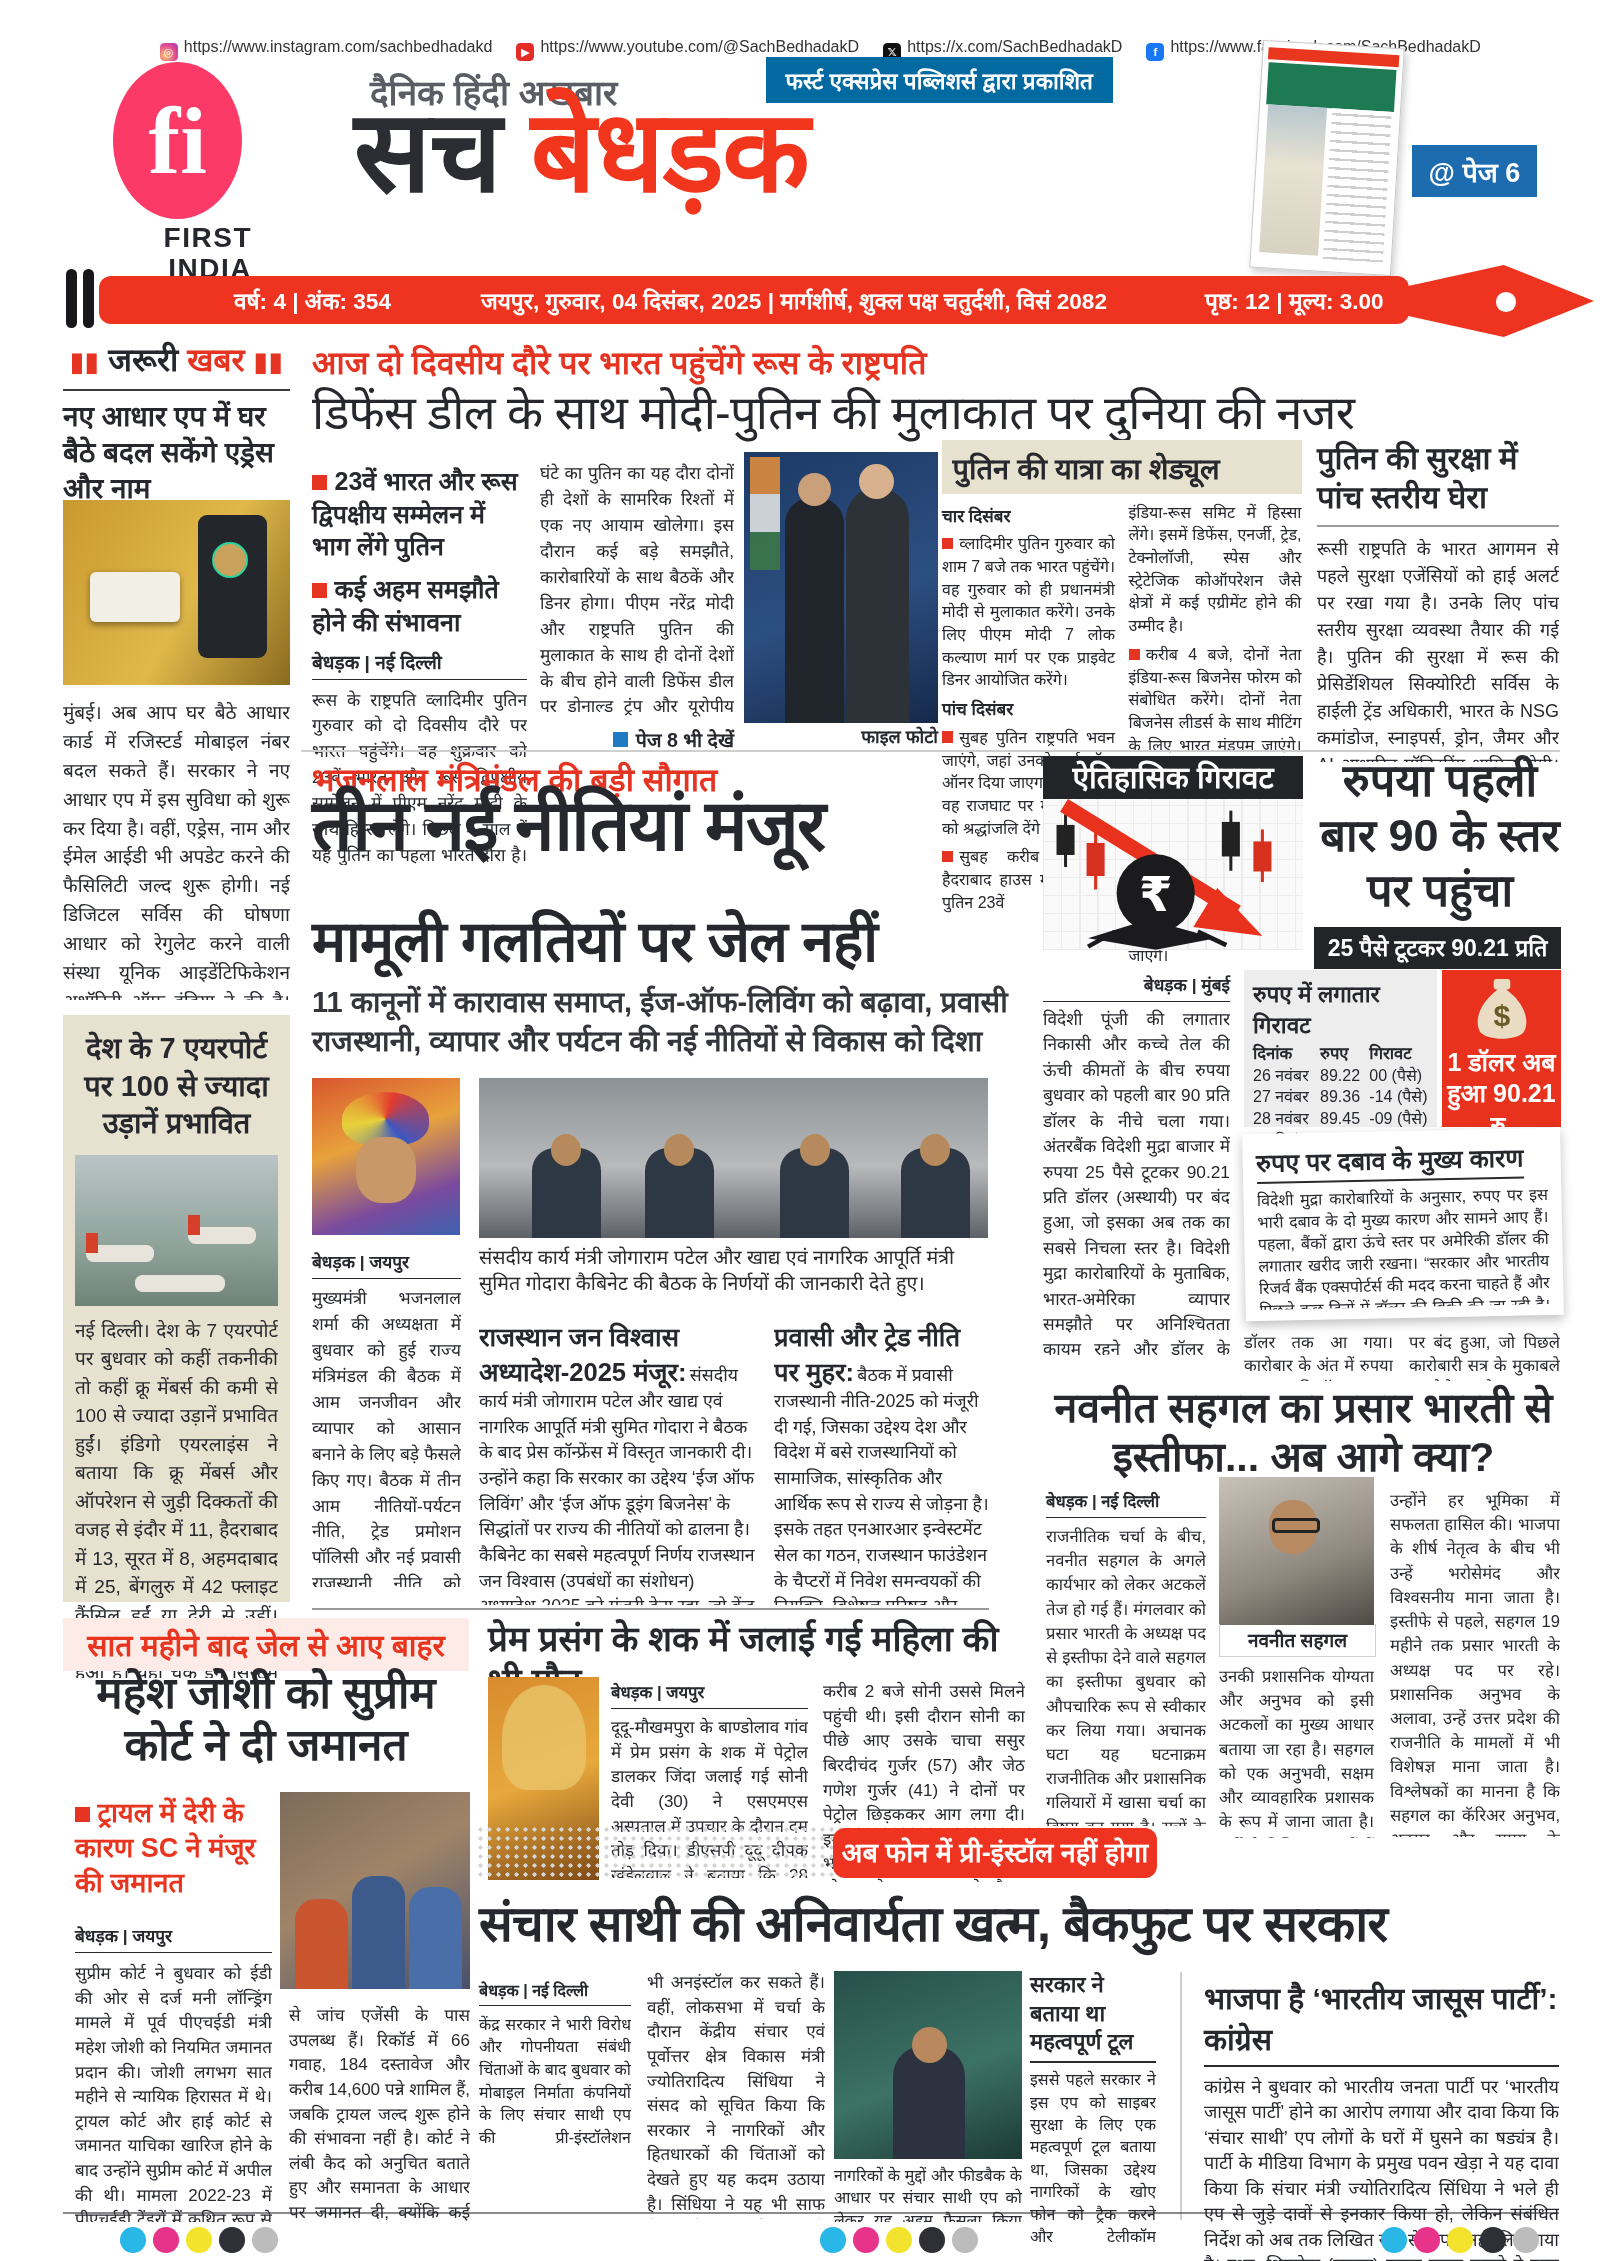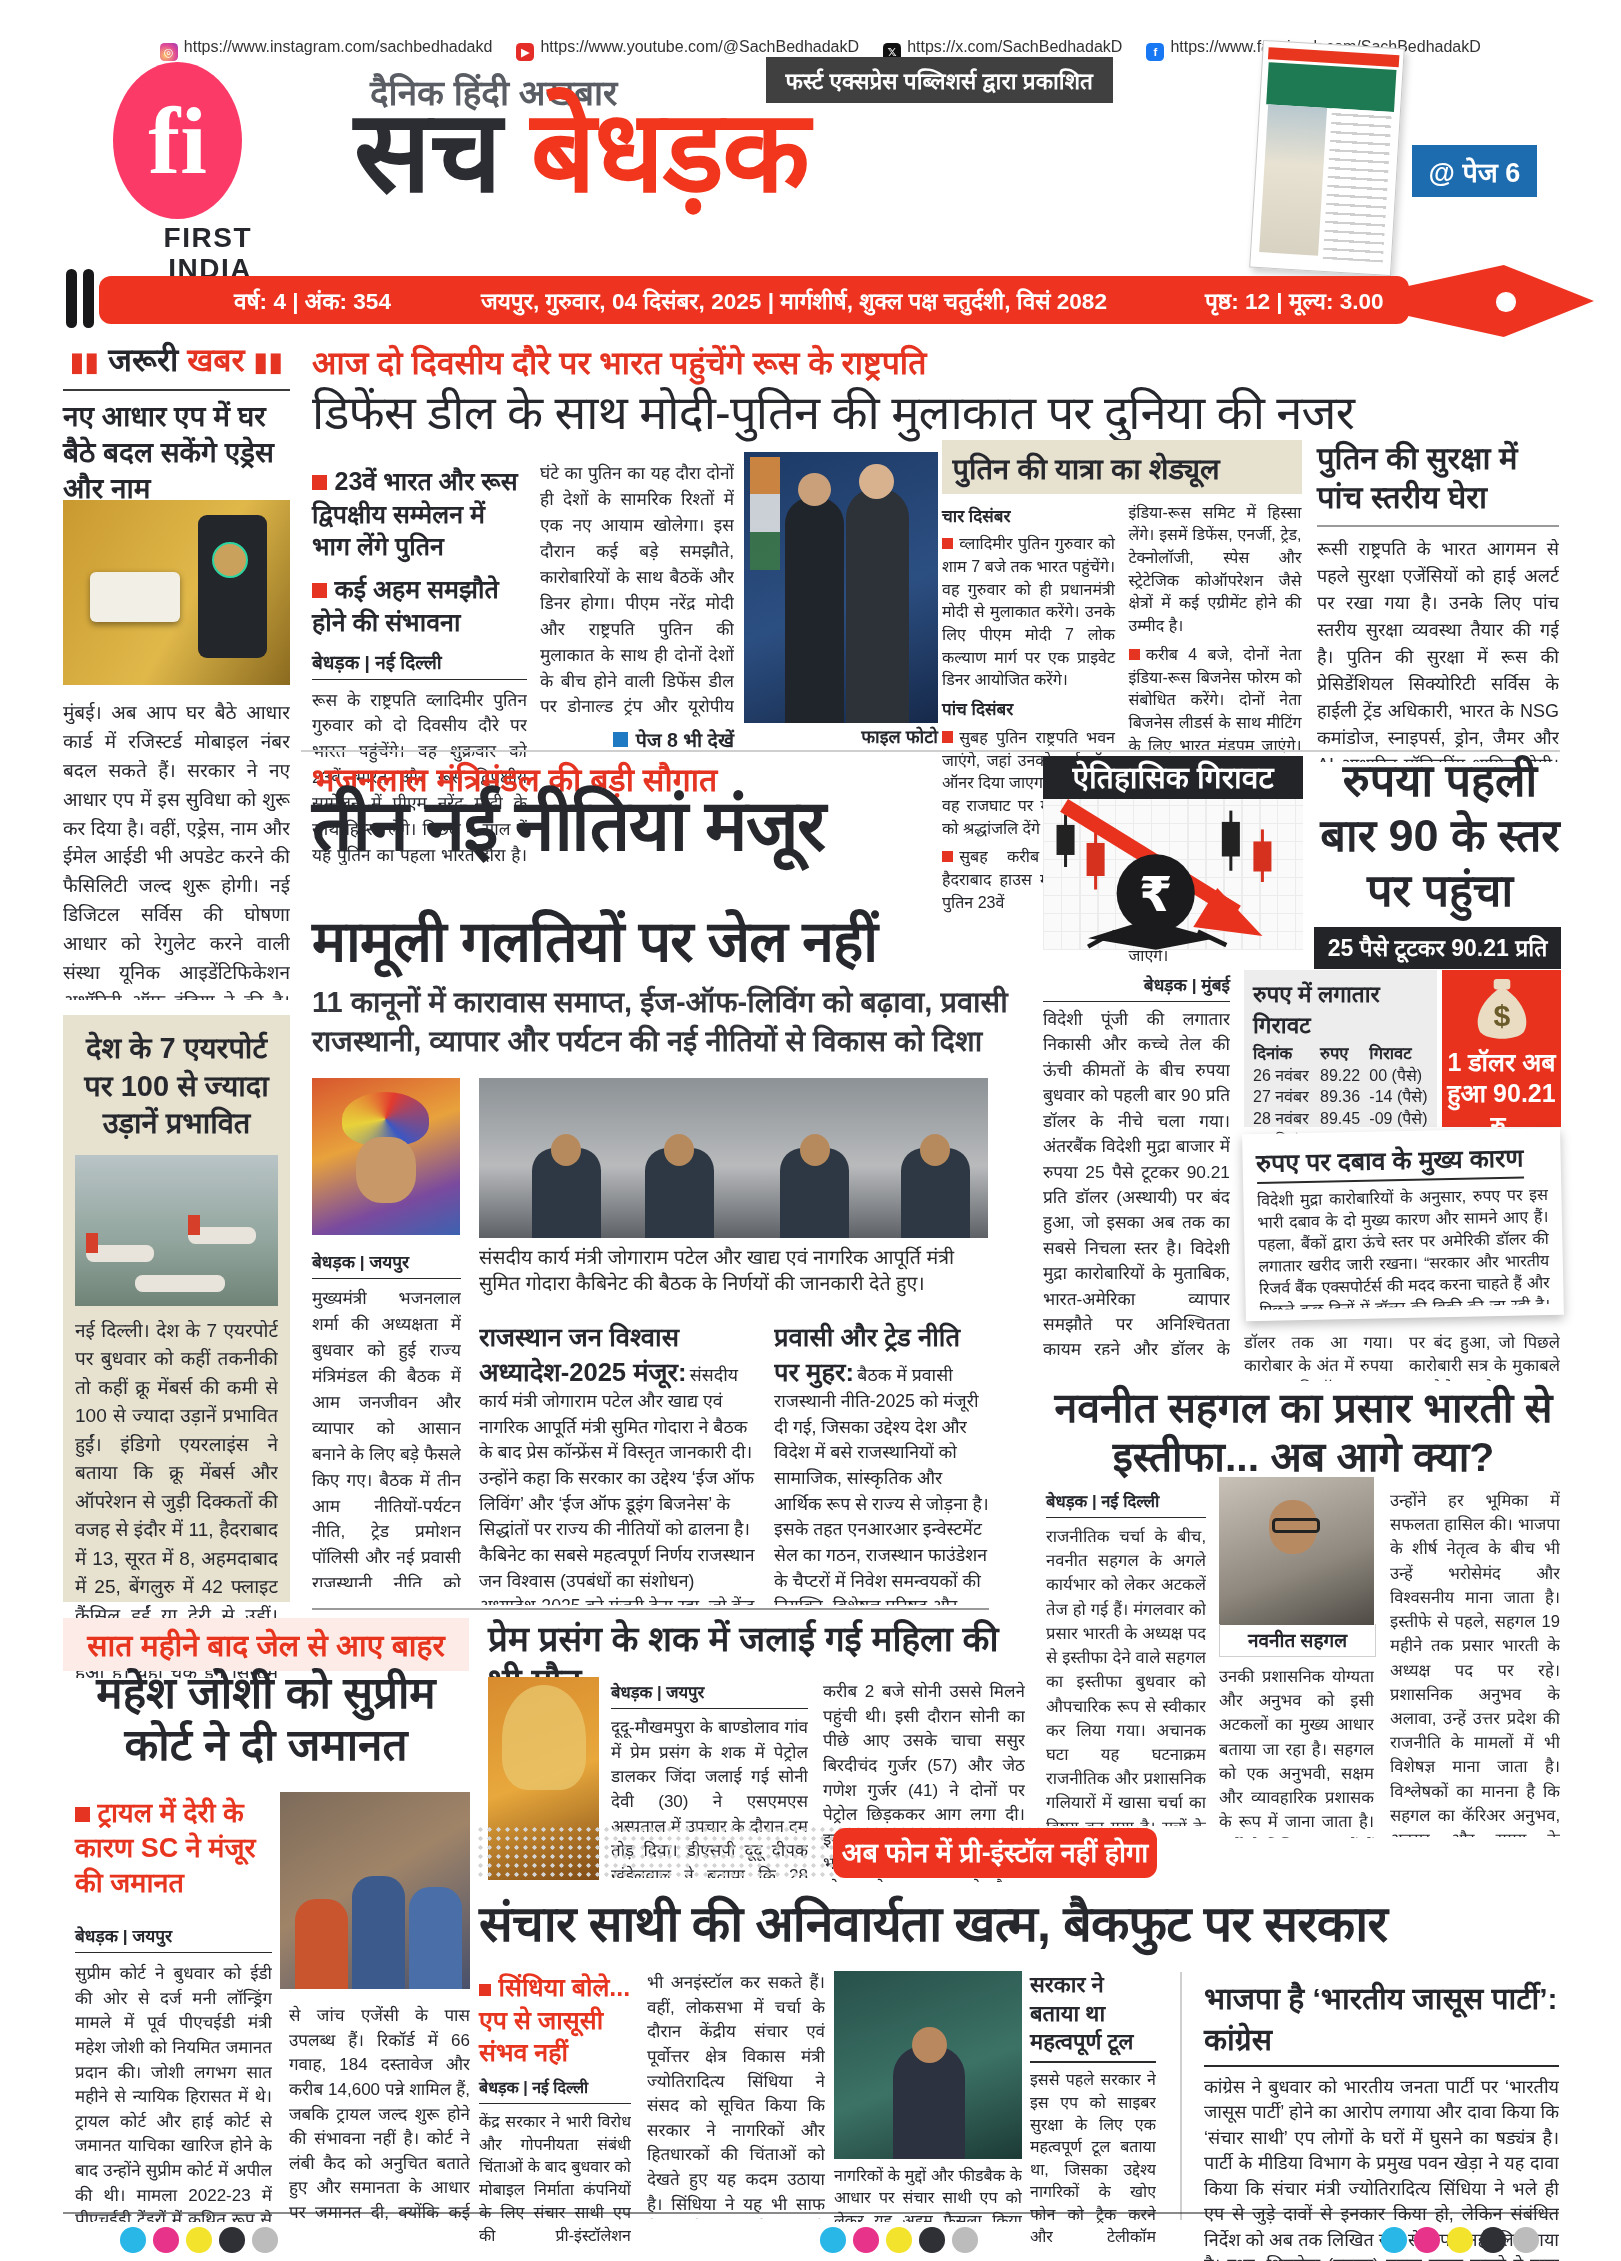--- a/index.html
+++ b/index.html
@@ -20,21 +20,21 @@
   .social-line .ic{display:inline-block;width:18px;height:18px;border-radius:4.5px;vertical-align:-3.8px;margin:0 6px 0 19.6px;}
   .ic-ig{background:radial-gradient(circle at 30% 70%,#fdc468,#df4996 60%,#9b36b7);}
   .ic-yt{background:#e52d27;border-radius:50%;}
   .ic-x{background:#111;}
   .ic-fb{background:#1877f2;border-radius:50%;}
   .ic span{color:#fff;font-size:11.3px;font-weight:bold;line-height:18px;display:block;text-align:center;}
   .logo-circle{left:113px;top:62px;width:129px;height:157px;background:#fb3a67;border-radius:50%;}
   .logo-fi{width:100%;text-align:center;color:#fff;font-family:"Liberation Serif","DejaVu Serif",serif;font-size:96px;line-height:157px;font-weight:bold;}
   .logo-first{left:104px;top:223px;width:148px;text-align:right;font-size:28px;font-weight:900;letter-spacing:1.5px;color:#26282e;line-height:1.1;}
   .tagline{left:370px;top:68px;font-size:35px;font-weight:bold;color:#5a5d63;}
-  .publisher{left:766px;top:57px;background:#404040;color:#fff;font-size:22.6px;font-weight:bold;padding:7.5px 19.6px;}
+  .publisher{left:766px;top:57px;background:#0369a1;color:#fff;font-size:22.6px;font-weight:bold;padding:7.5px 19.6px;}
   .masthead{left:354px;top:89px;font-size:114px;font-weight:900;letter-spacing:-1.5px;line-height:1.1;white-space:nowrap;}
   .masthead .t1{color:#2b2d33;}
   .masthead .t2{color:#f1361d;}
   .promo{left:1256px;top:44px;width:140px;height:226px;background:#fff;border:1.5px solid #c9c9c9;transform:rotate(3.5deg);box-shadow:3px 4.5px 7.5px rgba(0,0,0,.18);overflow:hidden;}
   .promo .bar{height:12px;background:#e9371f;margin:6px 4.5px 3px 4.5px;}
   .promo .green{height:42px;background:#1d7a52;margin:1.5px 6px;}
   .promo .modi{position:absolute;left:7.5px;top:63px;width:59px;height:148px;background:linear-gradient(180deg,#b8c8cf,#e8e2d2 40%,#d8d2c2);}
   .promo .col{position:absolute;left:72px;top:63px;width:60px;height:151px;background:repeating-linear-gradient(0deg,#cfcfcf 0 2.3px,#fff 2.3px 9px);}
   .page6{left:1412px;top:145px;background:#1e6cb0;color:#fff;font-size:27px;font-weight:bold;padding:7.5px 16.6px;}
   .regbars{left:66px;top:269px;}
@@ -445,21 +445,20 @@
     <div class="dateline" style="font-size:16.6px;"><span class="src">बेधड़क | जयपुर</span></div>
     <div class="bd">दूदू-मौखमपुरा के बाण्डोलाव गांव में प्रेम प्रसंग के शक में पेट्रोल डालकर जिंदा जलाई गई सोनी देवी (30) ने एसएमएस अस्पताल में उपचार के दौरान दम तोड़ दिया। डीएसपी दूदू दीपक खंडेलवाल ने बताया कि 28 नवंबर की देर रात कैलाश खेत पर बने मचान पर सो रहा था। रात</div>
   </div>
   <div class="abs mh-c2">करीब 2 बजे सोनी उससे मिलने पहुंची थी। इसी दौरान सोनी का पीछे आए उसके चाचा ससुर बिरदीचंद गुर्जर (57) और जेठ गणेश गुर्जर (41) ने दोनों पर पेट्रोल छिड़ककर आग लगा दी। इसके बाद दोनों को अस्पताल में भर्ती कराया गया था। कैलाश की सोमवार देर रात उपचार के दौरान मौत हो गई थी।</div>
 
   <div class="abs sc-dots"></div>
   <div class="abs sc-pill">अब फोन में प्री-इंस्टॉल नहीं होगा एप</div>
   <div class="abs sc-h">संचार साथी की अनिवार्यता खत्म, बैकफुट पर सरकार</div>
 
   <div class="abs sc-box1">
-    <div class="t"><span class="sqr" style="width:12px;height:12px;"></span><span>सिंधिया बोले... एप से जासूसी संभव नहीं</span></div>
     <div class="dateline" style="font-size:16px;margin-top:7.5px;"><span class="src">बेधड़क | नई दिल्ली</span></div>
     <div class="bd">केंद्र सरकार ने भारी विरोध और गोपनीयता संबंधी चिंताओं के बाद बुधवार को मोबाइल निर्माता कंपनियों के लिए संचार साथी एप की प्री-इंस्टॉलेशन अनिवार्यता को खत्म कर दिया है। यूजर्स इसे कभी</div>
   </div>
 
   <div class="abs sc-mid">भी अनइंस्टॉल कर सकते हैं। वहीं, लोकसभा में चर्चा के दौरान केंद्रीय संचार एवं पूर्वोत्तर क्षेत्र विकास मंत्री ज्योतिरादित्य सिंधिया ने संसद को सूचित किया कि सरकार ने नागरिकों और हितधारकों की चिंताओं को देखते हुए यह कदम उठाया है। सिंधिया ने यह भी साफ किया कि एप से जासूसी संभव नहीं है।</div>
 
   <div class="abs sc-photo">
     <div class="fig"></div>
     <div class="head"></div>
   </div>

